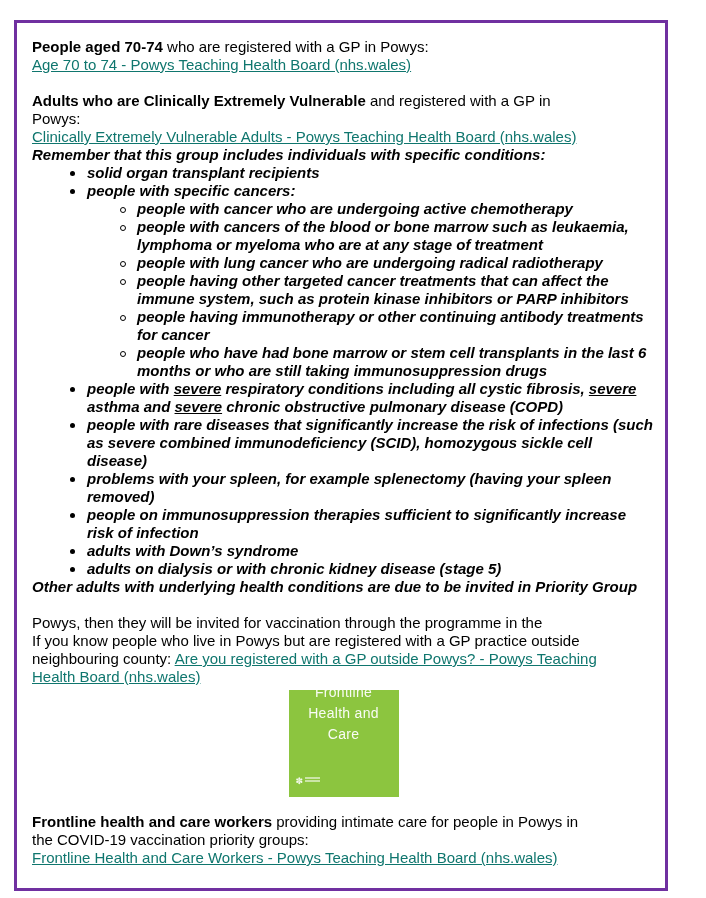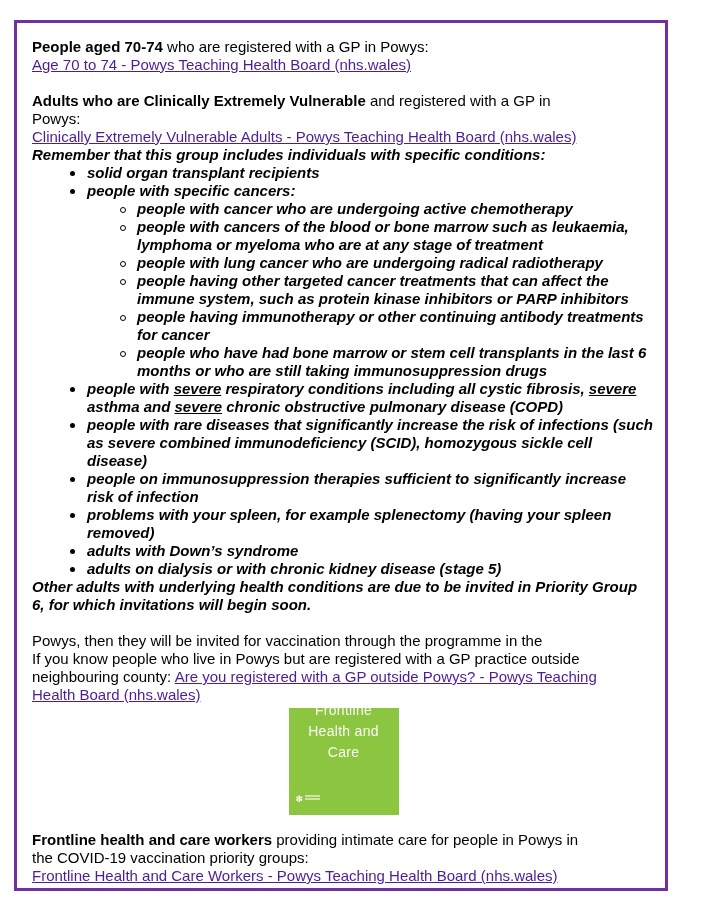--- a/index.html
+++ b/index.html
@@ -13,21 +13,21 @@
     position:absolute;left:14px;top:20px;
     width:654px;height:871px;box-sizing:border-box;
     border:3px solid #7030A0;background:#fff;
     padding:15px 10px 10px 15px;
     overflow:hidden;
   }
   p{margin:0;}
   .blank{height:18px;}
   b,.b{font-weight:bold;}
   .bi{font-weight:bold;font-style:italic;}
-  a.link{color:#4c1d95;text-decoration:underline;cursor:pointer;}
+  a.link{color:#0f766e;text-decoration:underline;cursor:pointer;}
   .block{display:block;}
   
   .li{display:flex;align-items:flex-start;}
   .li .mk{flex:0 0 17px;}
   .li .mk::before{content:"";display:block;margin-top:7px;width:5px;height:5px;border-radius:50%;background:#000;}
   .li.lvl1{padding-left:38px;}
   .li.lvl2{padding-left:88px;}
   .li.lvl2 .mk::before{width:4px;height:4px;background:transparent;border:1px solid #000;}
   .li .tx{flex:1;font-weight:bold;font-style:italic;}
   .li .tx u, .bi u{text-decoration:underline;}
@@ -105,38 +105,37 @@
   <div class="li lvl1">
     <span class="mk"></span>
     <span class="tx"><span>people with </span><u>severe</u><span> respiratory conditions including all cystic fibrosis, </span><u>severe</u><span> asthma and </span><u>severe</u><span> chronic obstructive pulmonary disease (COPD)</span></span>
   </div>
   <div class="li lvl1">
     <span class="mk"></span>
     <span class="tx">people with rare diseases that significantly increase the risk of infections (such as severe combined immunodeficiency (SCID), homozygous sickle cell disease)</span>
   </div>
   <div class="li lvl1">
     <span class="mk"></span>
-    <span class="tx">people on immunosuppression therapies sufficient to significantly increase risk of infection</span>
+    <span class="tx">problems with your spleen, for example splenectomy (having your spleen removed)</span>
   </div>
   <div class="li lvl1">
     <span class="mk"></span>
-    <span class="tx">problems with your spleen, for example splenectomy (having your spleen removed)</span>
+    <span class="tx">people on immunosuppression therapies sufficient to significantly increase risk of infection</span>
   </div>
   <div class="li lvl1">
     <span class="mk"></span>
     <span class="tx">adults with Down’s syndrome</span>
   </div>
   <div class="li lvl1">
     <span class="mk"></span>
     <span class="tx">adults on dialysis or with chronic kidney disease (stage 5)</span>
   </div>
 
   <p class="bi">
     <span class="block">Other adults with underlying health conditions are due to be invited in Priority Group</span>
-    <span class="block">6, for which invitations will begin soon.</span>
   </p>
 
   <div class="blank"></div>
 
   <p>
     <span class="block">Powys, then they will be invited for vaccination through the programme in the</span>
     <span class="block">If you know people who live in Powys but are registered with a GP practice outside</span>
     <span class="block"><span>neighbouring county: </span><a class="link">Are you registered with a GP outside Powys? - Powys Teaching</a></span>
     <a class="link block">Health Board (nhs.wales)</a>
   </p>

